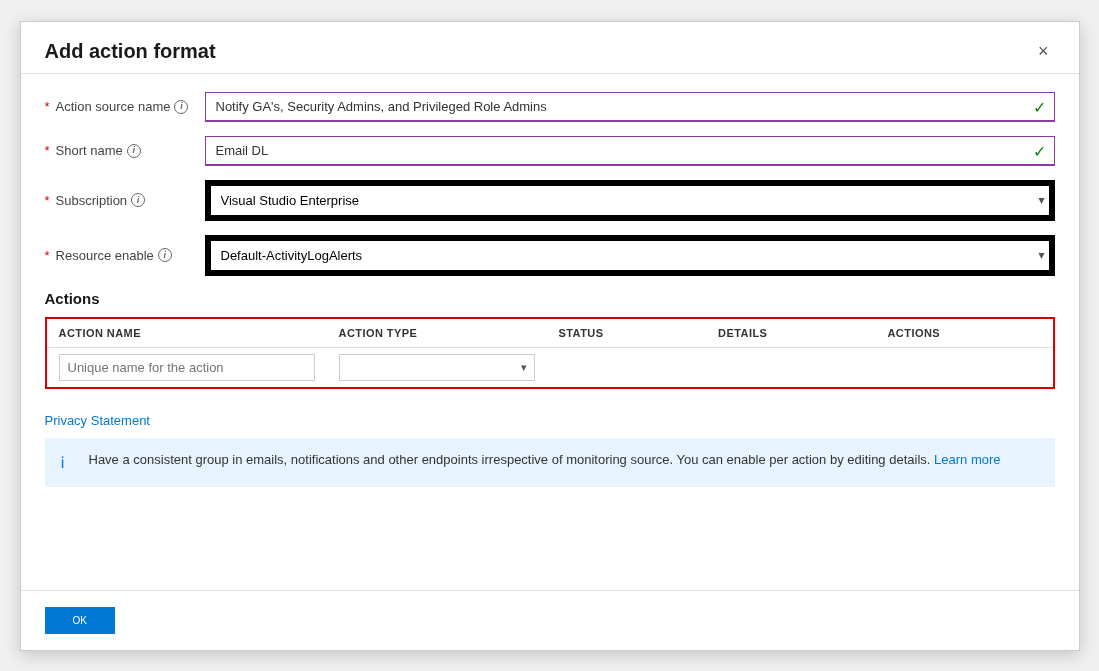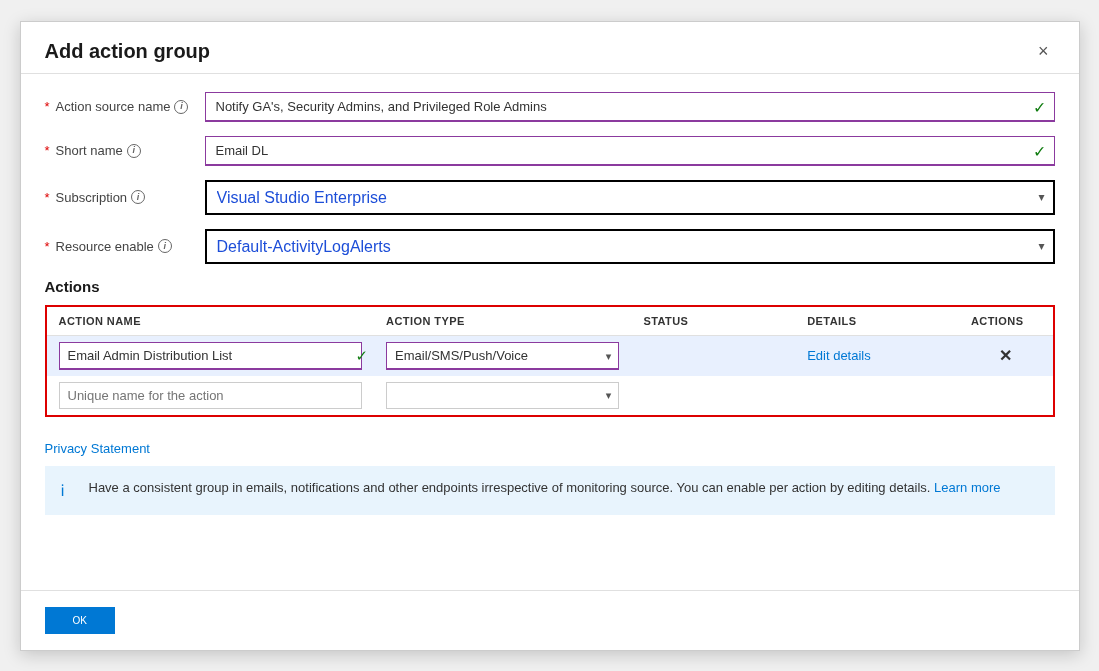--- a/index.html
+++ b/index.html
@@ -103,24 +103,24 @@
       transform: translateY(-50%);
       color: #107c10;
       font-size: 16px;
     }
     .select-wrapper {
       position: relative;
       width: 100%;
     }
     .select-control {
       width: 100%;
-      border: 2px solid #000000;
+      border: 6px solid #000000;
       padding: 7px 30px 7px 10px;
-      font-size: 16px;
-      color: #1d4ed8;
+      font-size: 13px;
+      color: #000000;
       background: #fff;
       appearance: none;
       cursor: pointer;
       outline: none;
     }
     .select-arrow {
       position: absolute;
       right: 10px;
       top: 50%;
       transform: translateY(-50%);
@@ -317,21 +317,21 @@
       font-size: 11px;
       color: #555;
       pointer-events: none;
     }
   </style>
 </head>
 <body>
 
 <div class="dialog">
   <div class="dialog-header">
-    <span class="dialog-title">Add action group</span>
+    <span class="dialog-title">Add action format</span>
     <button class="close-btn">×</button>
   </div>
 
   <div class="dialog-body">
 
     <div class="form-row">
       <div class="form-label">
         <span class="required-star">*</span>
         <span>Action source name</span>
         <span class="info-icon">i</span>
@@ -390,43 +390,20 @@
           <tr>
             <th>ACTION NAME</th>
             <th>ACTION TYPE</th>
             <th>STATUS</th>
             <th>DETAILS</th>
             <th>ACTIONS</th>
           </tr>
         </thead>
         <tbody>
 
-          <tr class="action-row-filled">
-            <td class="action-name-cell cell-with-icon">
-              <input class="action-name-input" type="text" value="Email Admin Distribution List" style="">
-              <span class="cell-check">✓</span>
-            </td>
-            <td class="action-type-cell">
-              <div class="select-wrapper cell-with-icon">
-                <select class="action-type-select">
-                  <option>Email/SMS/Push/Voice</option>
-                </select>
-                <span class="cell-arrow">▾</span>
-              </div>
-            </td>
-            <td class="status-cell">
-              <span></span>
-            </td>
-            <td class="details-cell">
-              <a class="edit-details-link">Edit details</a>
-            </td>
-            <td class="actions-cell">
-              <button class="delete-btn">✕</button>
-            </td>
-          </tr>
 
           <tr class="action-row-empty">
             <td class="action-name-cell">
               <input class="empty-name-input" type="text" placeholder="Unique name for the action" style="">
             </td>
             <td class="action-type-cell-empty">
               <div class="select-wrapper cell-with-icon">
                 <select class="empty-select">
                   <option value=""></option>
                 </select>

